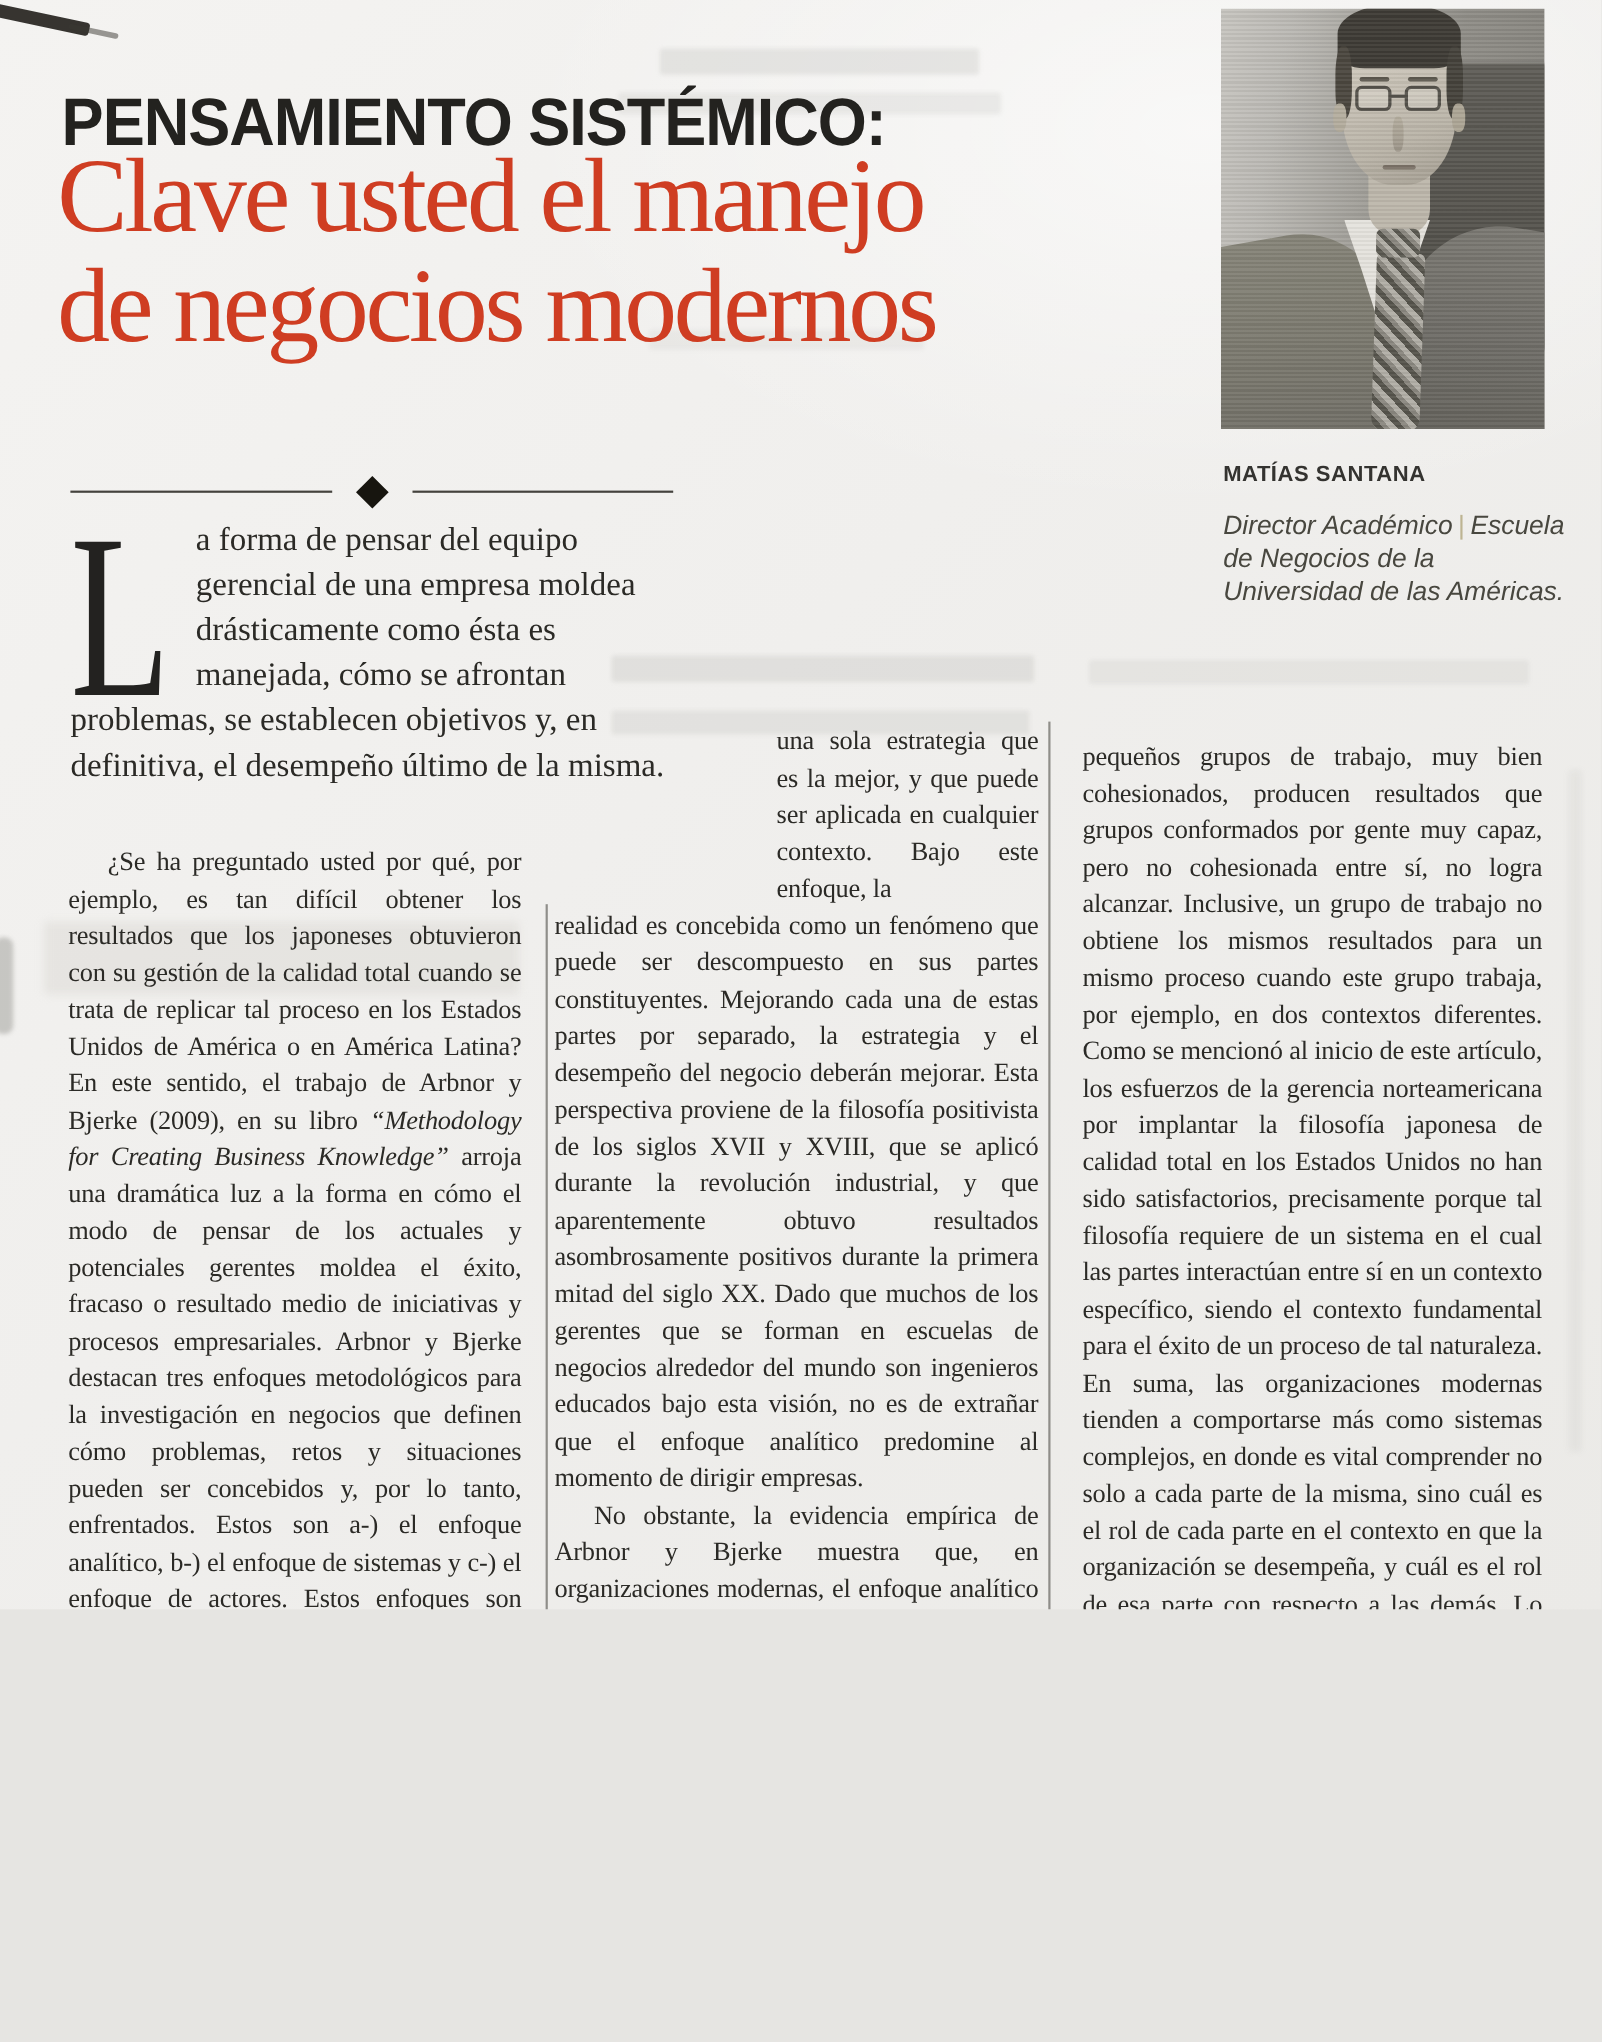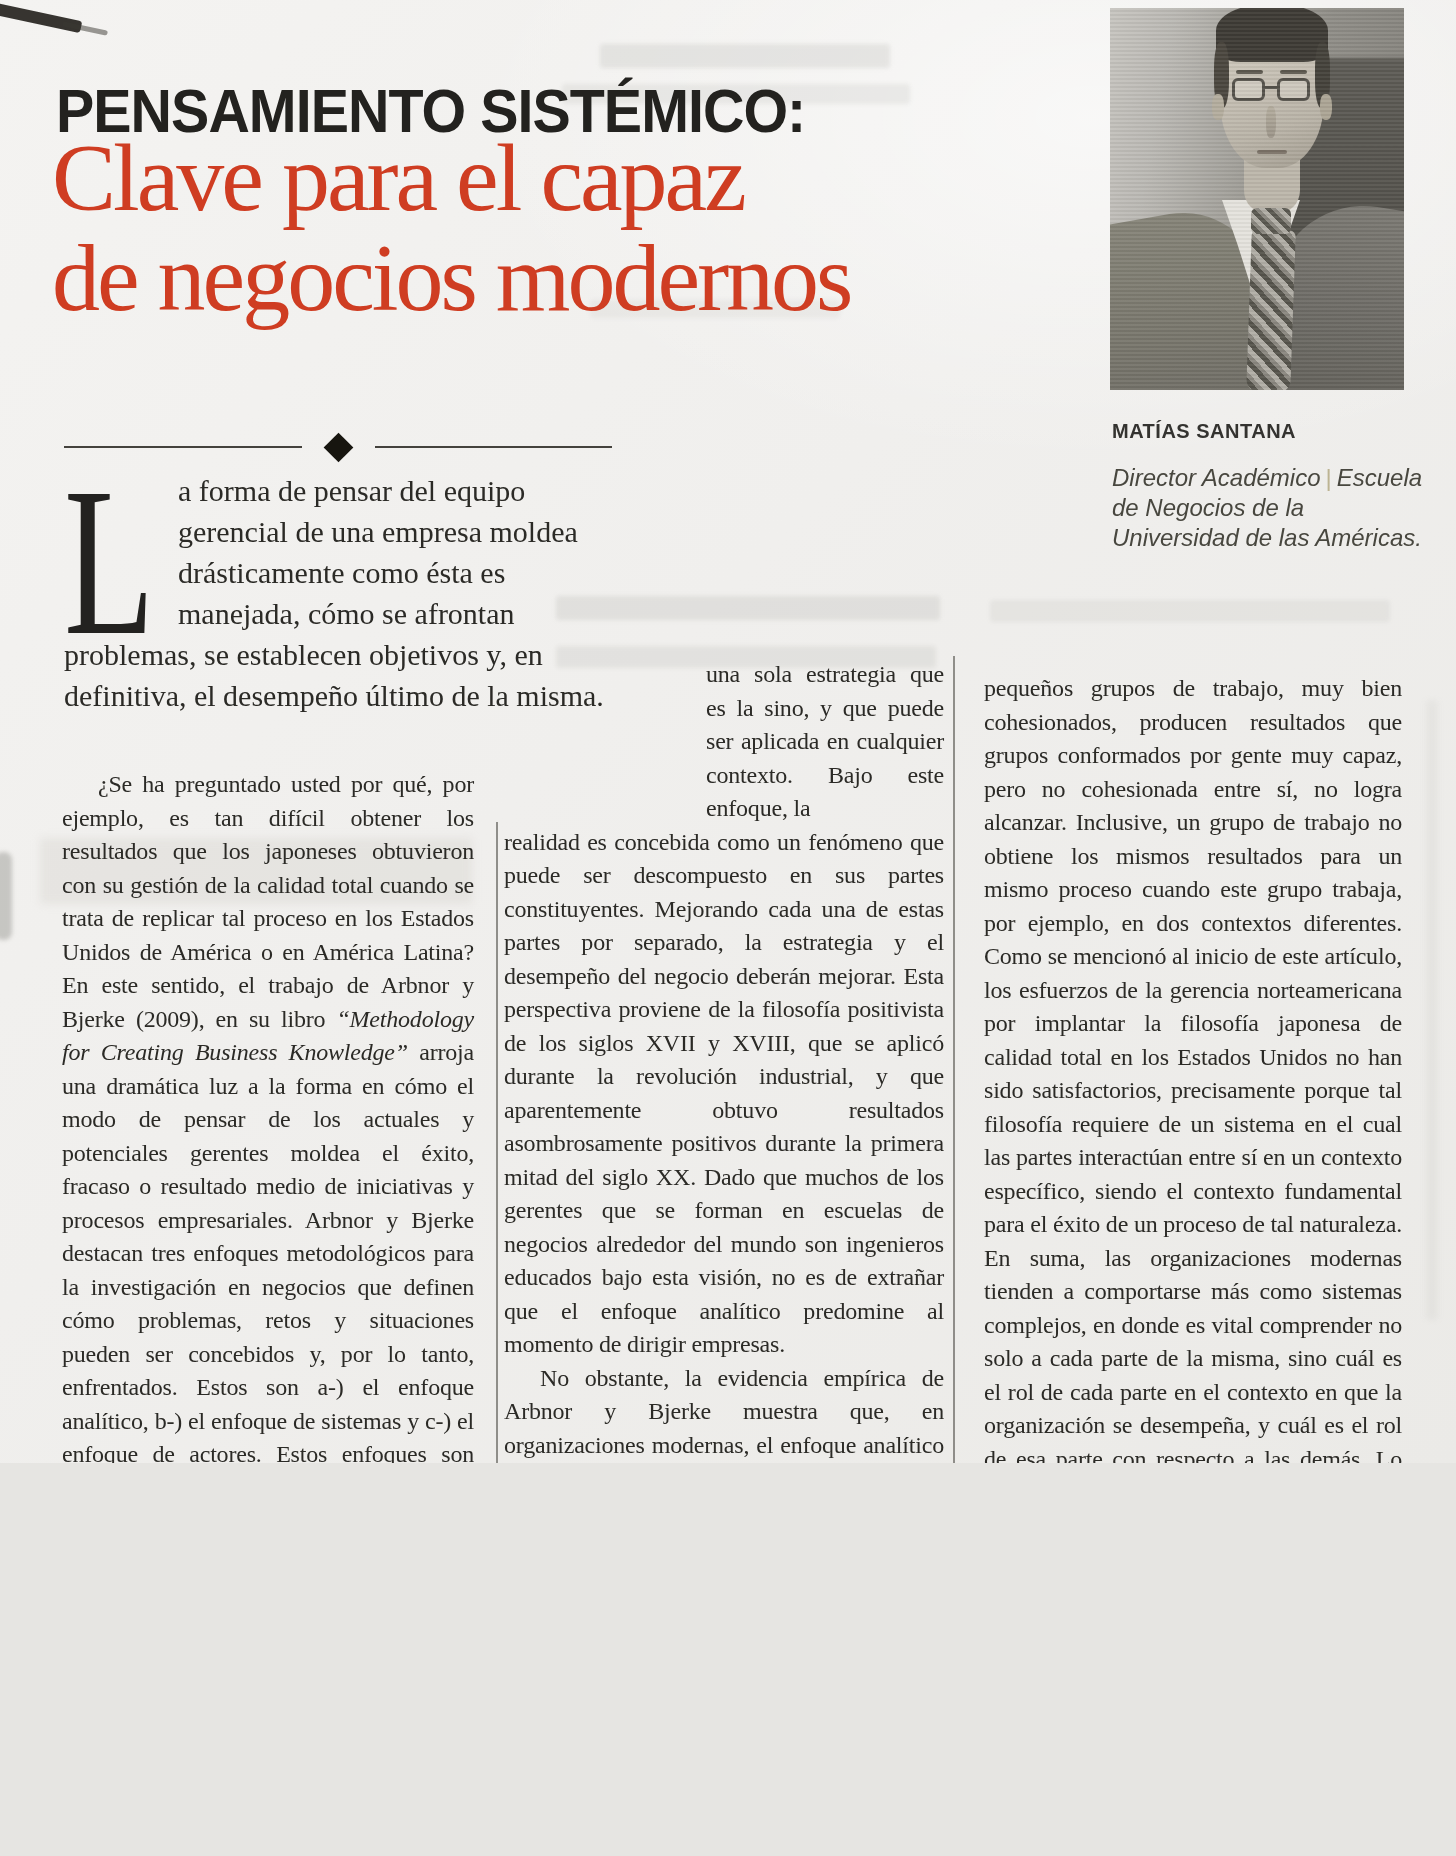--- a/index.html
+++ b/index.html
@@ -132,21 +132,21 @@
   <div class="ghost g2"></div>
   <div class="ghost g3"></div>
   <div class="ghost g4"></div>
   <div class="ghost g5"></div>
   <div class="ghost g6"></div>
   <div class="ghost g7"></div>
   <div class="ghost g8"></div>
 
   <div class="kicker">PENSAMIENTO SISTÉMICO:</div>
   <div class="headline">
-    <div>Clave para el capaz</div>
+    <div>Clave usted el manejo</div>
     <div>de negocios modernos</div>
   </div>
 
   <div class="divider">
     <div class="line"></div>
     <div class="diamond"></div>
     <div class="line"></div>
   </div>
 
   <div class="photo">
@@ -185,21 +185,21 @@
     <span>a forma de pensar del equipo gerencial de una empresa moldea drásticamente como ésta es manejada, cómo se afrontan problemas, se establecen objetivos y, en definitiva, el desempeño último de la misma.</span>
   </div>
 
   <div class="vrule vrule-1"></div>
   <div class="vrule vrule-2"></div>
 
   <div class="body-col col-1">
       <p class="indent"><span>¿Se ha preguntado usted por qué, por ejemplo, es tan difícil obtener los resultados que los japoneses obtuvieron con su gestión de la calidad total cuando se trata de replicar tal proceso en los Estados Unidos de América o en América Latina? En este sentido, el trabajo de Arbnor y Bjerke (2009), en su libro </span><span class="it">“Methodology for Creating Business Knowledge”</span><span> arroja una dramática luz a la forma en cómo el modo de pensar de los actuales y potenciales gerentes moldea el éxito, fracaso o resultado medio de iniciativas y procesos empresariales. Arbnor y Bjerke destacan tres enfoques metodológicos para la investigación en negocios que definen cómo problemas, retos y situaciones pueden ser concebidos y, por lo tanto, enfrentados. Estos son a-) el enfoque analítico, b-) el enfoque de sistemas y c-) el enfoque de actores. Estos enfoques son aplicables no solo a la investigación académica en negocios, sino al manejo mismo de organizaciones. En este artículo examinaré los dos primeros enfoques.</span></p>
     </div>
   <div class="body-col col-2">
-      <p class="narrow"><span>una sola estrategia que es la sino, y que puede ser aplicada en cualquier contexto. Bajo este enfoque, la</span></p>
+      <p class="narrow"><span>una sola estrategia que es la mejor, y que puede ser aplicada en cualquier contexto. Bajo este enfoque, la</span></p>
       <p><span>realidad es concebida como un fenómeno que puede ser descompuesto en sus partes constituyentes. Mejorando cada una de estas partes por separado, la estrategia y el desempeño del negocio deberán mejorar. Esta perspectiva proviene de la filosofía positivista de los siglos XVII y XVIII, que se aplicó durante la revolución industrial, y que aparentemente obtuvo resultados asombrosamente positivos durante la primera mitad del siglo XX. Dado que muchos de los gerentes que se forman en escuelas de negocios alrededor del mundo son ingenieros educados bajo esta visión, no es de extrañar que el enfoque analítico predomine al momento de dirigir empresas.</span></p>
       <p class="indent"><span>No obstante, la evidencia empírica de Arbnor y Bjerke muestra que, en organizaciones modernas, el enfoque analítico es peligrosamente simplista. Las organizaciones están constituidas por seres humanos, sensibles a contextos económicos y sociales. Por lo tanto, un enfoque mental gerencial que no toma en cuenta la importancia de los contextos al momento del análisis y toma de decisiones es equivocado. El enfoque analítico no explica cómo</span></p>
     </div>
   <div class="body-col col-3">
       <p><span>pequeños grupos de trabajo, muy bien cohesionados, producen resultados que grupos conformados por gente muy capaz, pero no cohesionada entre sí, no logra alcanzar. Inclusive, un grupo de trabajo no obtiene los mismos resultados para un mismo proceso cuando este grupo trabaja, por ejemplo, en dos contextos diferentes. Como se mencionó al inicio de este artículo, los esfuerzos de la gerencia norteamericana por implantar la filosofía japonesa de calidad total en los Estados Unidos no han sido satisfactorios, precisamente porque tal filosofía requiere de un sistema en el cual las partes interactúan entre sí en un contexto específico, siendo el contexto fundamental para el éxito de un proceso de tal naturaleza. En suma, las organizaciones modernas tienden a comportarse más como sistemas complejos, en donde es vital comprender no solo a cada parte de la misma, sino cuál es el rol de cada parte en el contexto en que la organización se desempeña, y cuál es el rol de esa parte con respecto a las demás. Lo antes señalado no implica que existan ciertas situaciones en las cuales el enfoque analítico no sea apropiado. Lo que sí implica es que es equivocado pensar que el enfoque analítico es el apropiado para todas las situaciones. Y este enfoque es el que aún predomina en la enseñanza de negocios.</span><span class="end-mark">■</span></p>
     </div>
 
 </div>
 
 </body></html>

